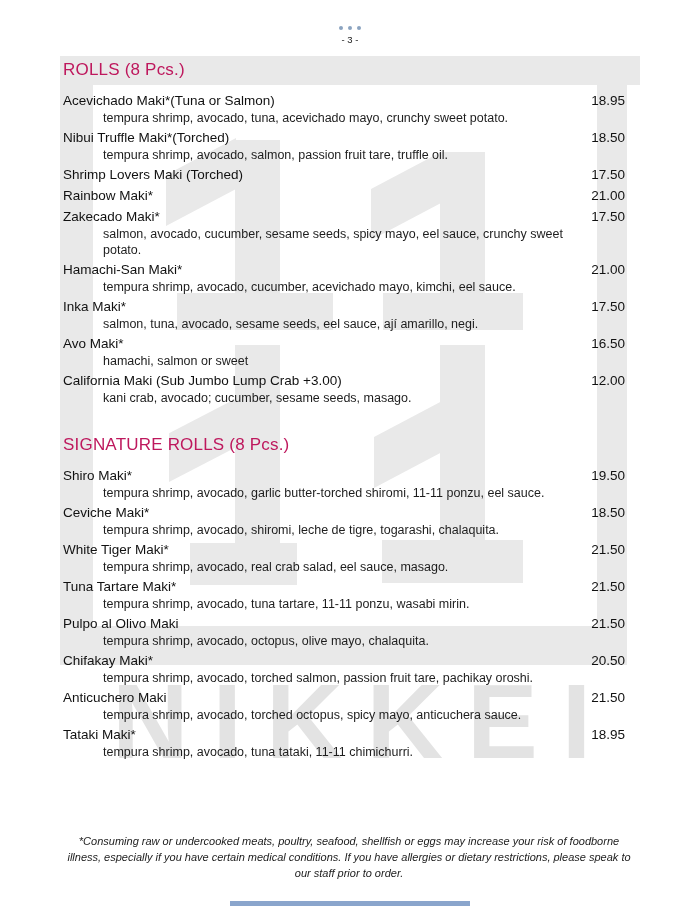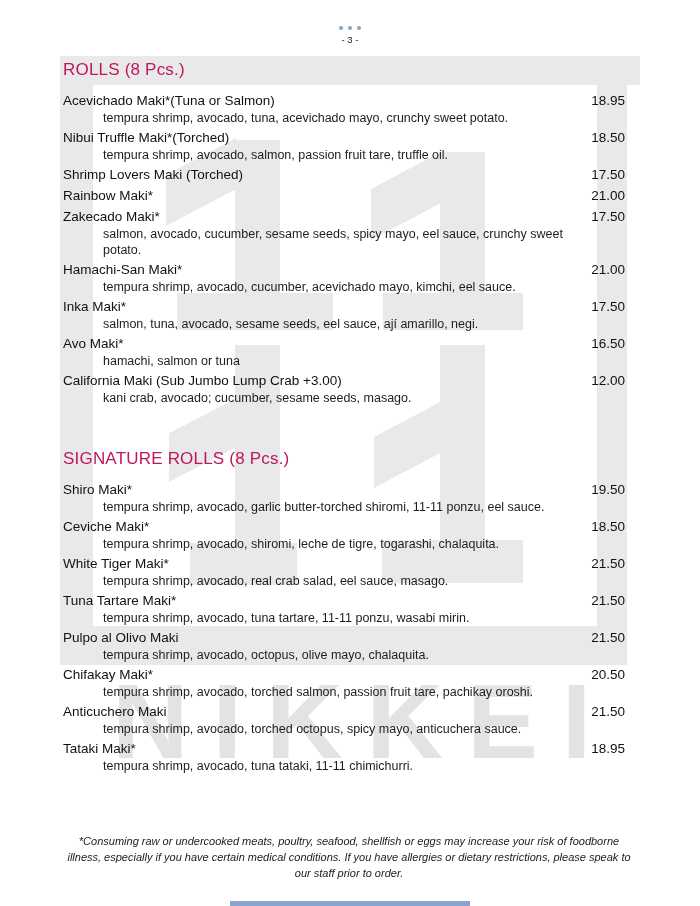--- a/index.html
+++ b/index.html
@@ -20,21 +20,21 @@
   
   .dots{position:absolute;left:0;right:0;top:26px;display:flex;justify-content:center;gap:5px;}
   .dots i{width:4px;height:4px;border-radius:50%;background:#8ba3c0;display:block;}
   .pagenum{position:absolute;left:0;right:0;top:34px;text-align:center;font-size:9.5px;color:#222;}
   
   .content{position:absolute;top:57px;left:63px;width:562px;z-index:1;}
   .section-title{
     margin:0 0 8px 0;font-size:17px;font-weight:400;line-height:26px;
     letter-spacing:.2px;color:#be185d;
   }
-  .menu-section + .menu-section{margin-top:40px;}
+  .menu-section + .menu-section{margin-top:26px;}
   .item{margin-bottom:2px;}
   .item .row{display:flex;justify-content:space-between;align-items:baseline;font-size:13.5px;line-height:19px;color:#111;}
   .item .name{white-space:nowrap;}
   .item .price{white-space:nowrap;}
   .item .desc{font-size:12.5px;line-height:16px;padding-left:40px;max-width:490px;color:#1d1d1d;}
   
   .footer{
     position:absolute;left:23px;right:25px;top:833px;z-index:1;
     text-align:center;font-size:11px;line-height:16px;color:#1b1b1b;font-style:italic;
   }
@@ -138,21 +138,21 @@
       <span class="price">17.50</span>
     </div>
     <div class="desc">salmon, tuna, avocado, sesame seeds, eel sauce, ají amarillo, negi.</div>
   </div>
 
   <div class="item">
     <div class="row">
       <span class="name">Avo Maki*</span>
       <span class="price">16.50</span>
     </div>
-    <div class="desc">hamachi, salmon or tuna</div>
+    <div class="desc">hamachi, salmon or sweet</div>
   </div>
 
   <div class="item">
     <div class="row">
       <span class="name">California Maki (Sub Jumbo Lump Crab +3.00)</span>
       <span class="price">12.00</span>
     </div>
     <div class="desc">kani crab, avocado; cucumber, sesame seeds, masago.</div>
   </div>
 </div>

